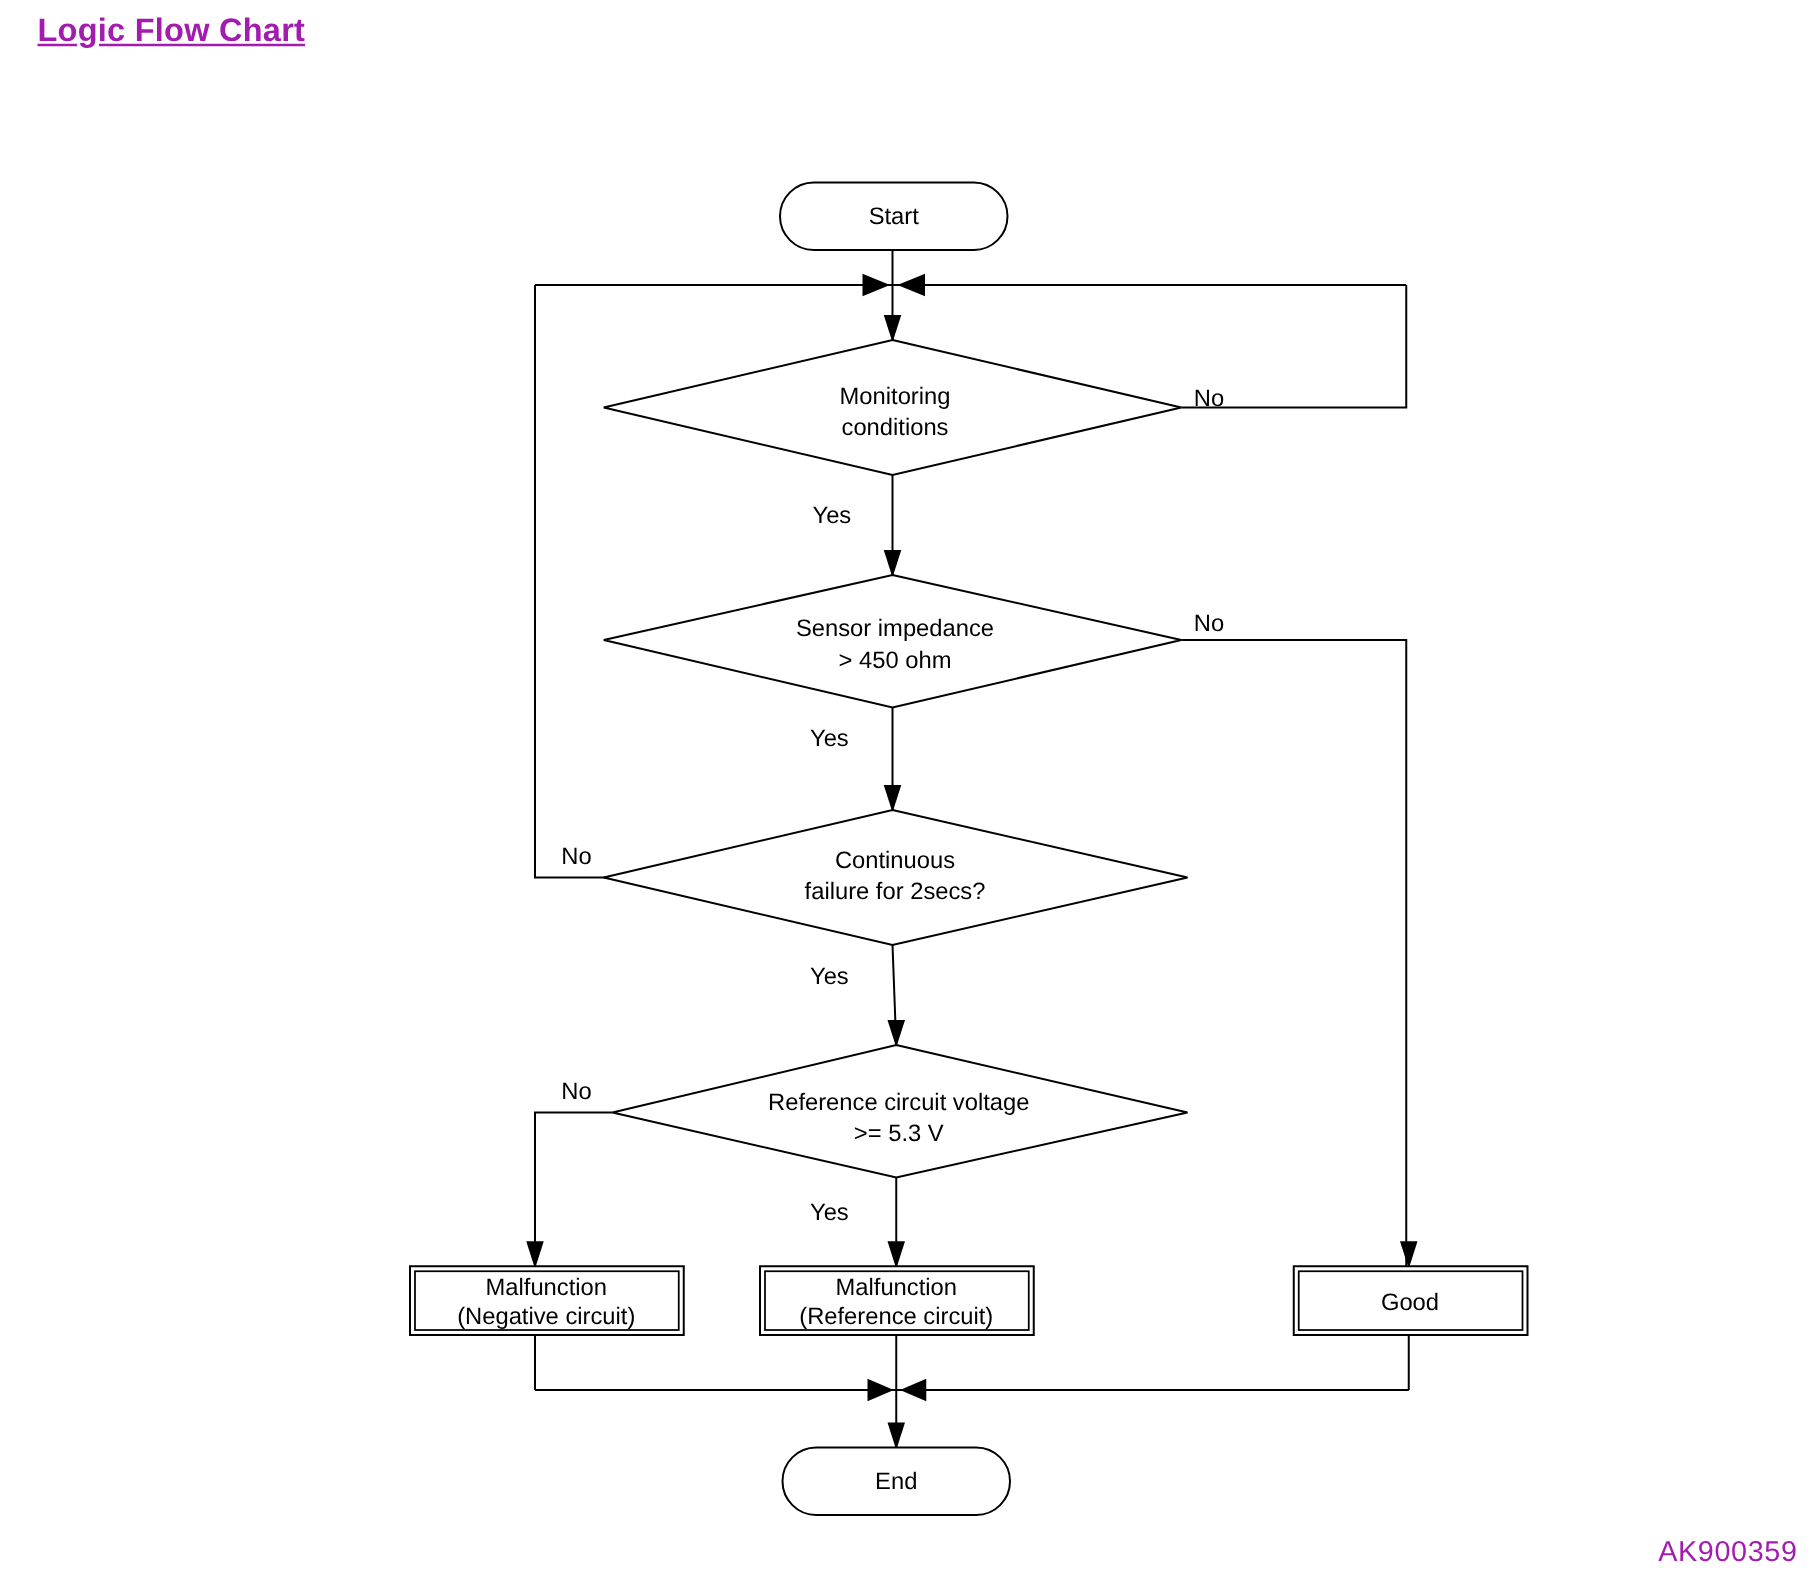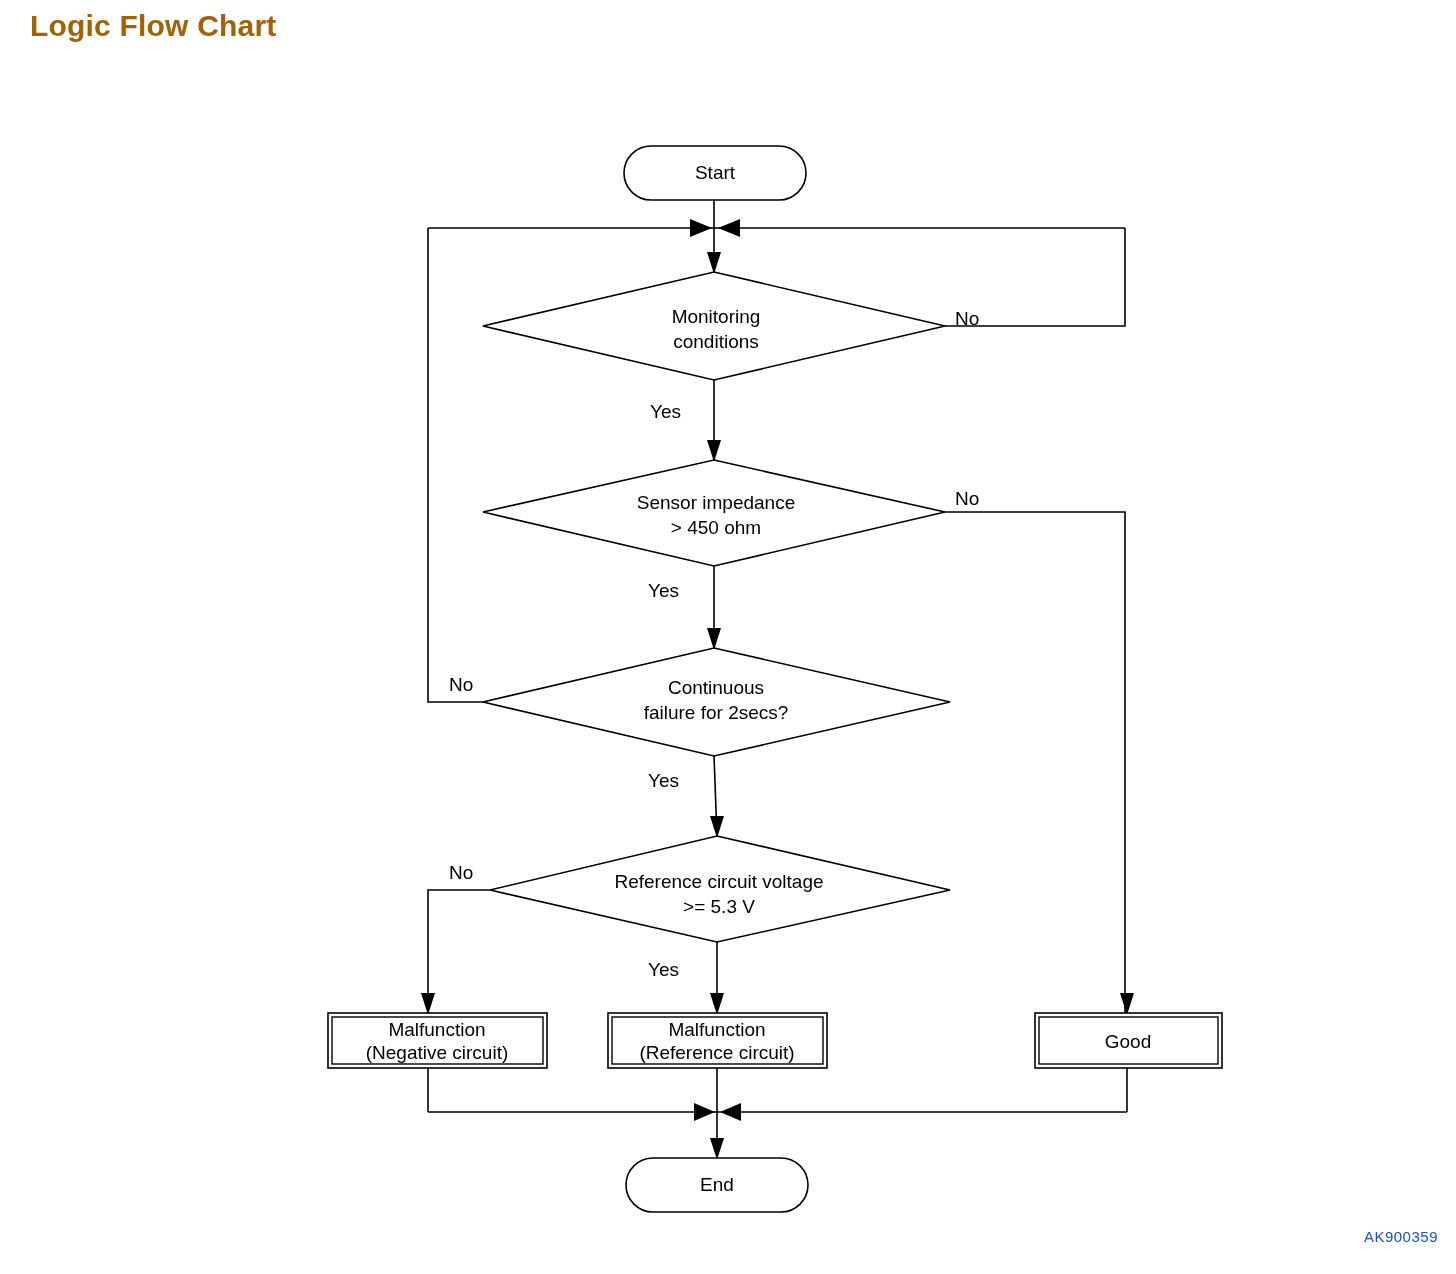--- a/index.html
+++ b/index.html
@@ -11,39 +11,40 @@
     width: 1456px;
     height: 1274px;
     position: relative;
     font-family: "Liberation Sans", sans-serif;
     overflow: hidden;
   }
   #page-title {
     position: absolute;
     left: 30px;
     top: 9px;
-    font-size: 30px;
+    font-size: 26px;
     font-weight: bold;
-    color: #a16207;
+    color: #a21caf;
     letter-spacing: 0.2px;
     white-space: pre;
+    text-decoration: underline;
   }
   #chart-canvas {
     position: absolute;
     left: 0;
     top: 0;
     width: 1456px;
     height: 1274px;
   }
   #figure-code {
     position: absolute;
     right: 18px;
     top: 1228px;
-    font-size: 15px;
-    color: #1d4ed8;
+    font-size: 23px;
+    color: #a21caf;
     letter-spacing: 0.5px;
     white-space: pre;
   }
   svg text {
     font-family: "Liberation Sans", sans-serif;
     fill: #000000;
   }
   .node-label { font-size: 19px; }
   .edge-label { font-size: 19px; }
   .shape-stroke {

